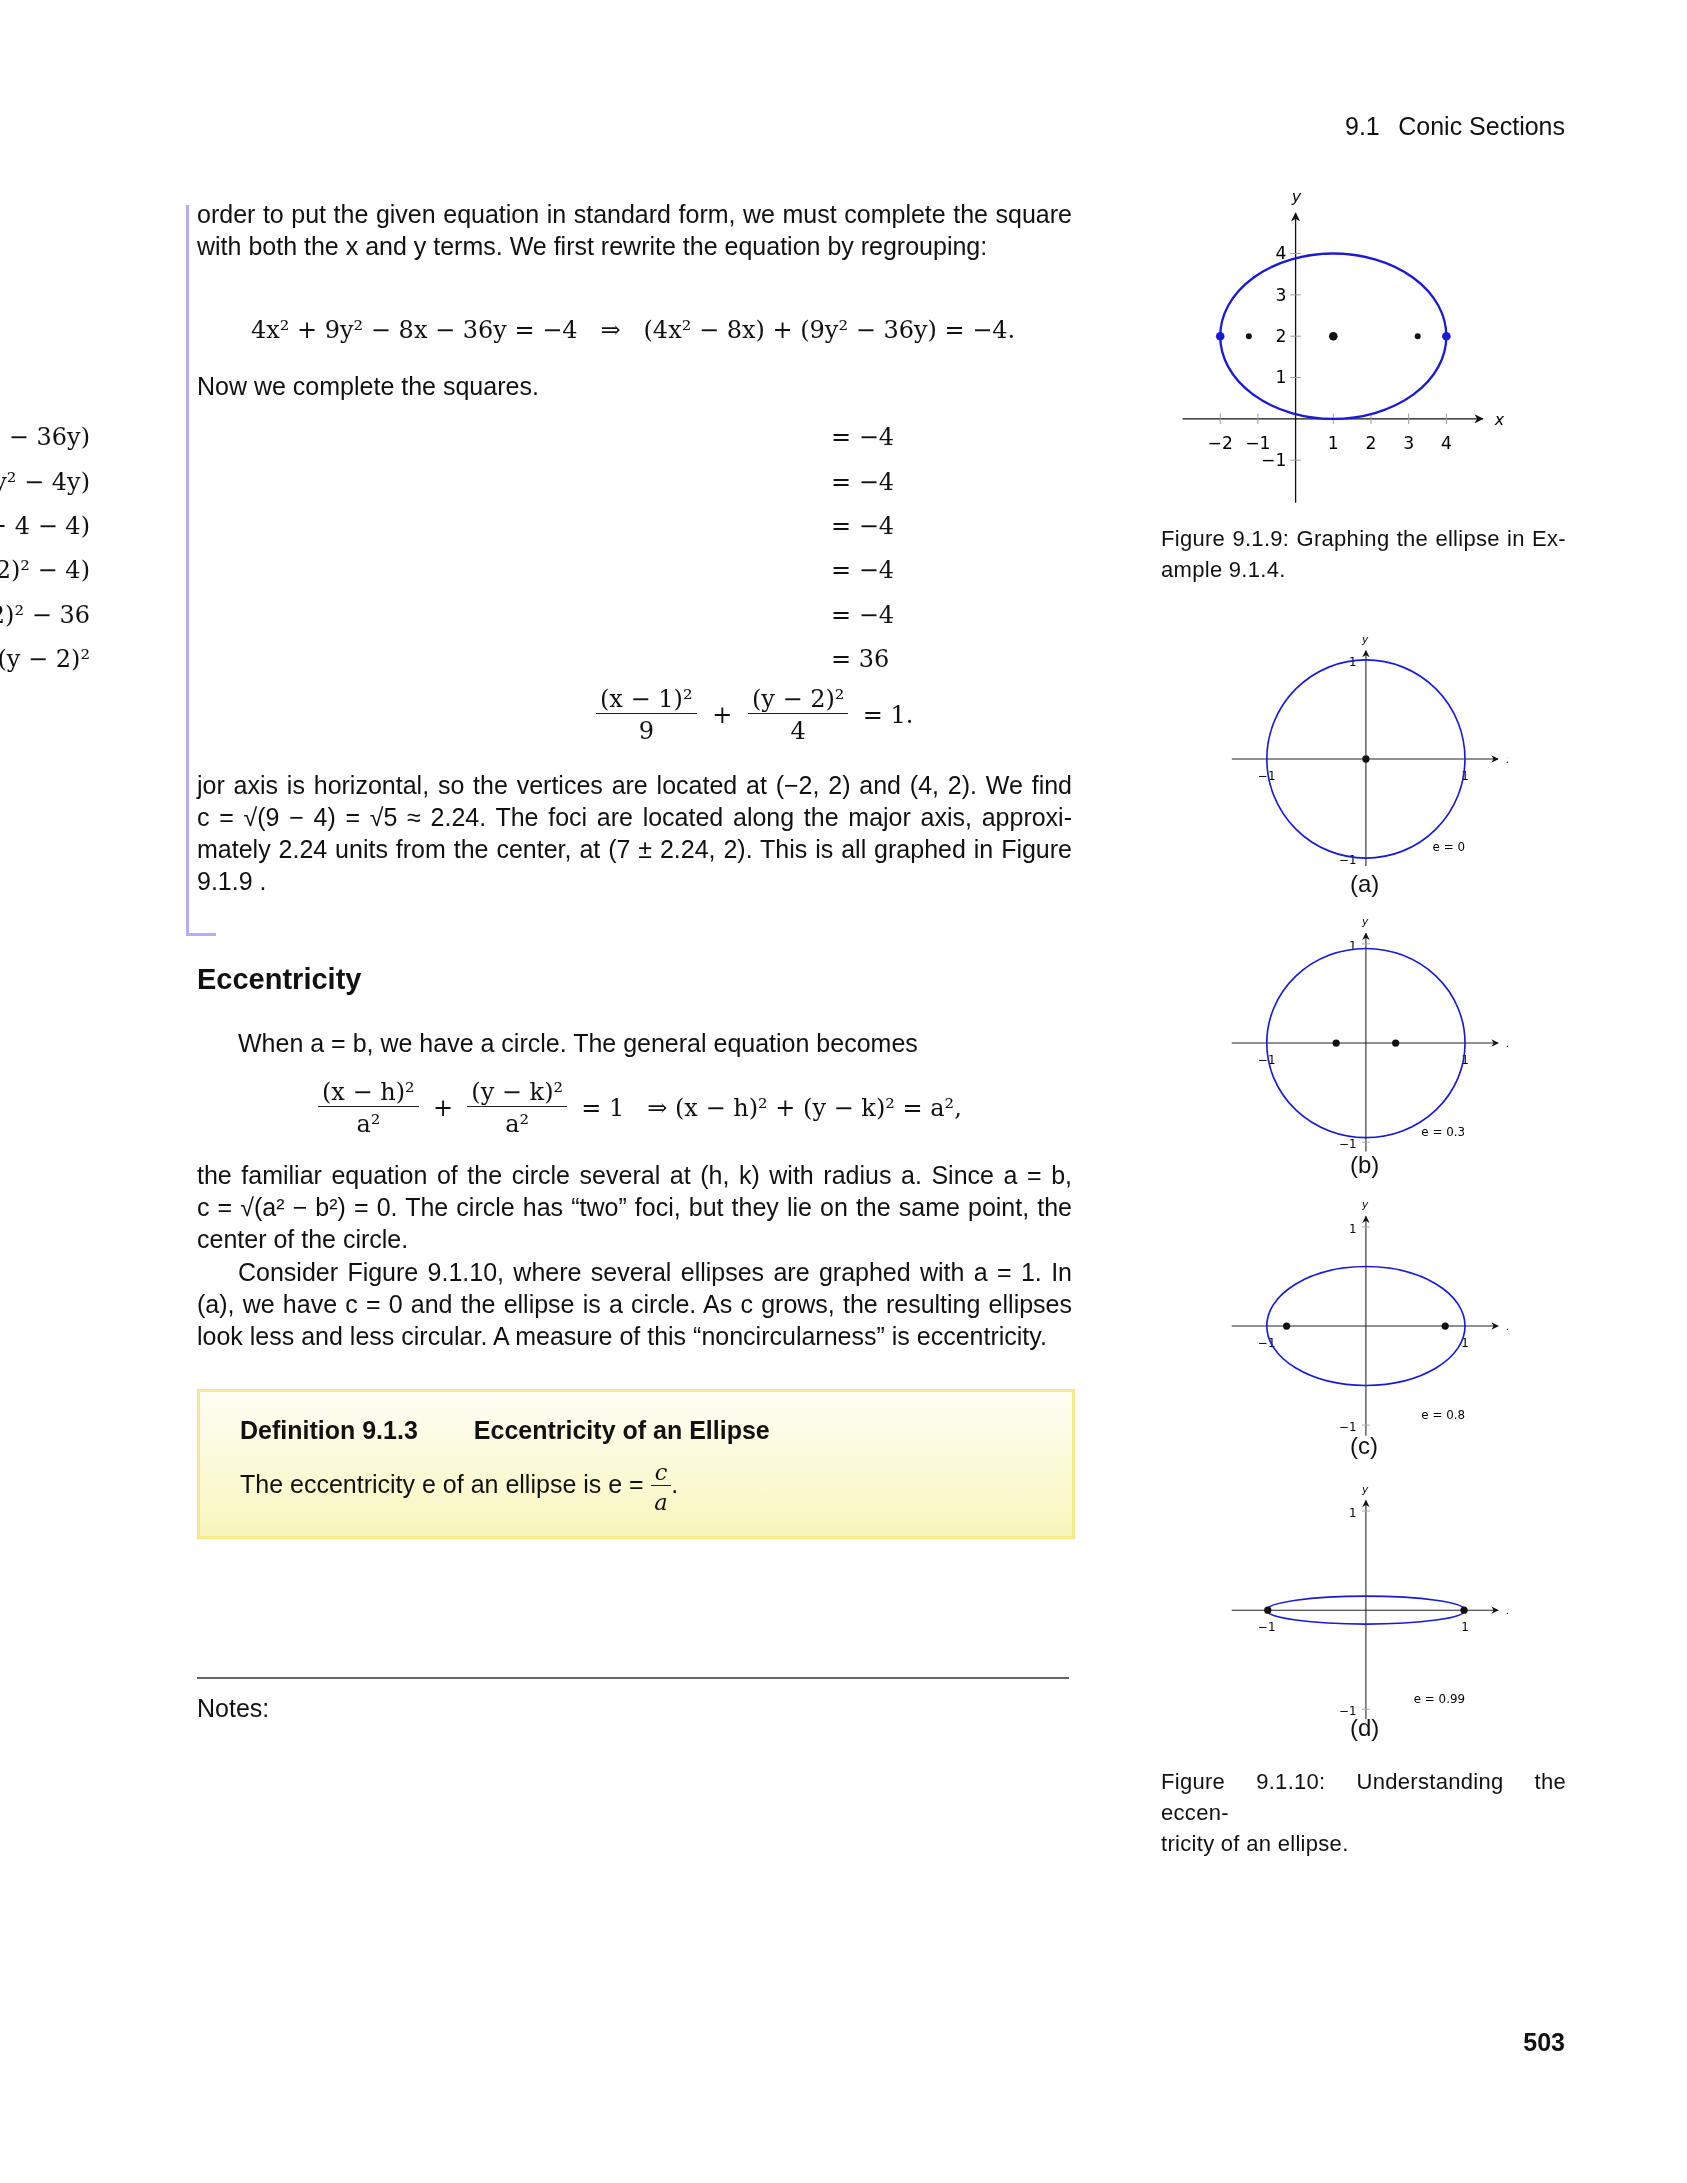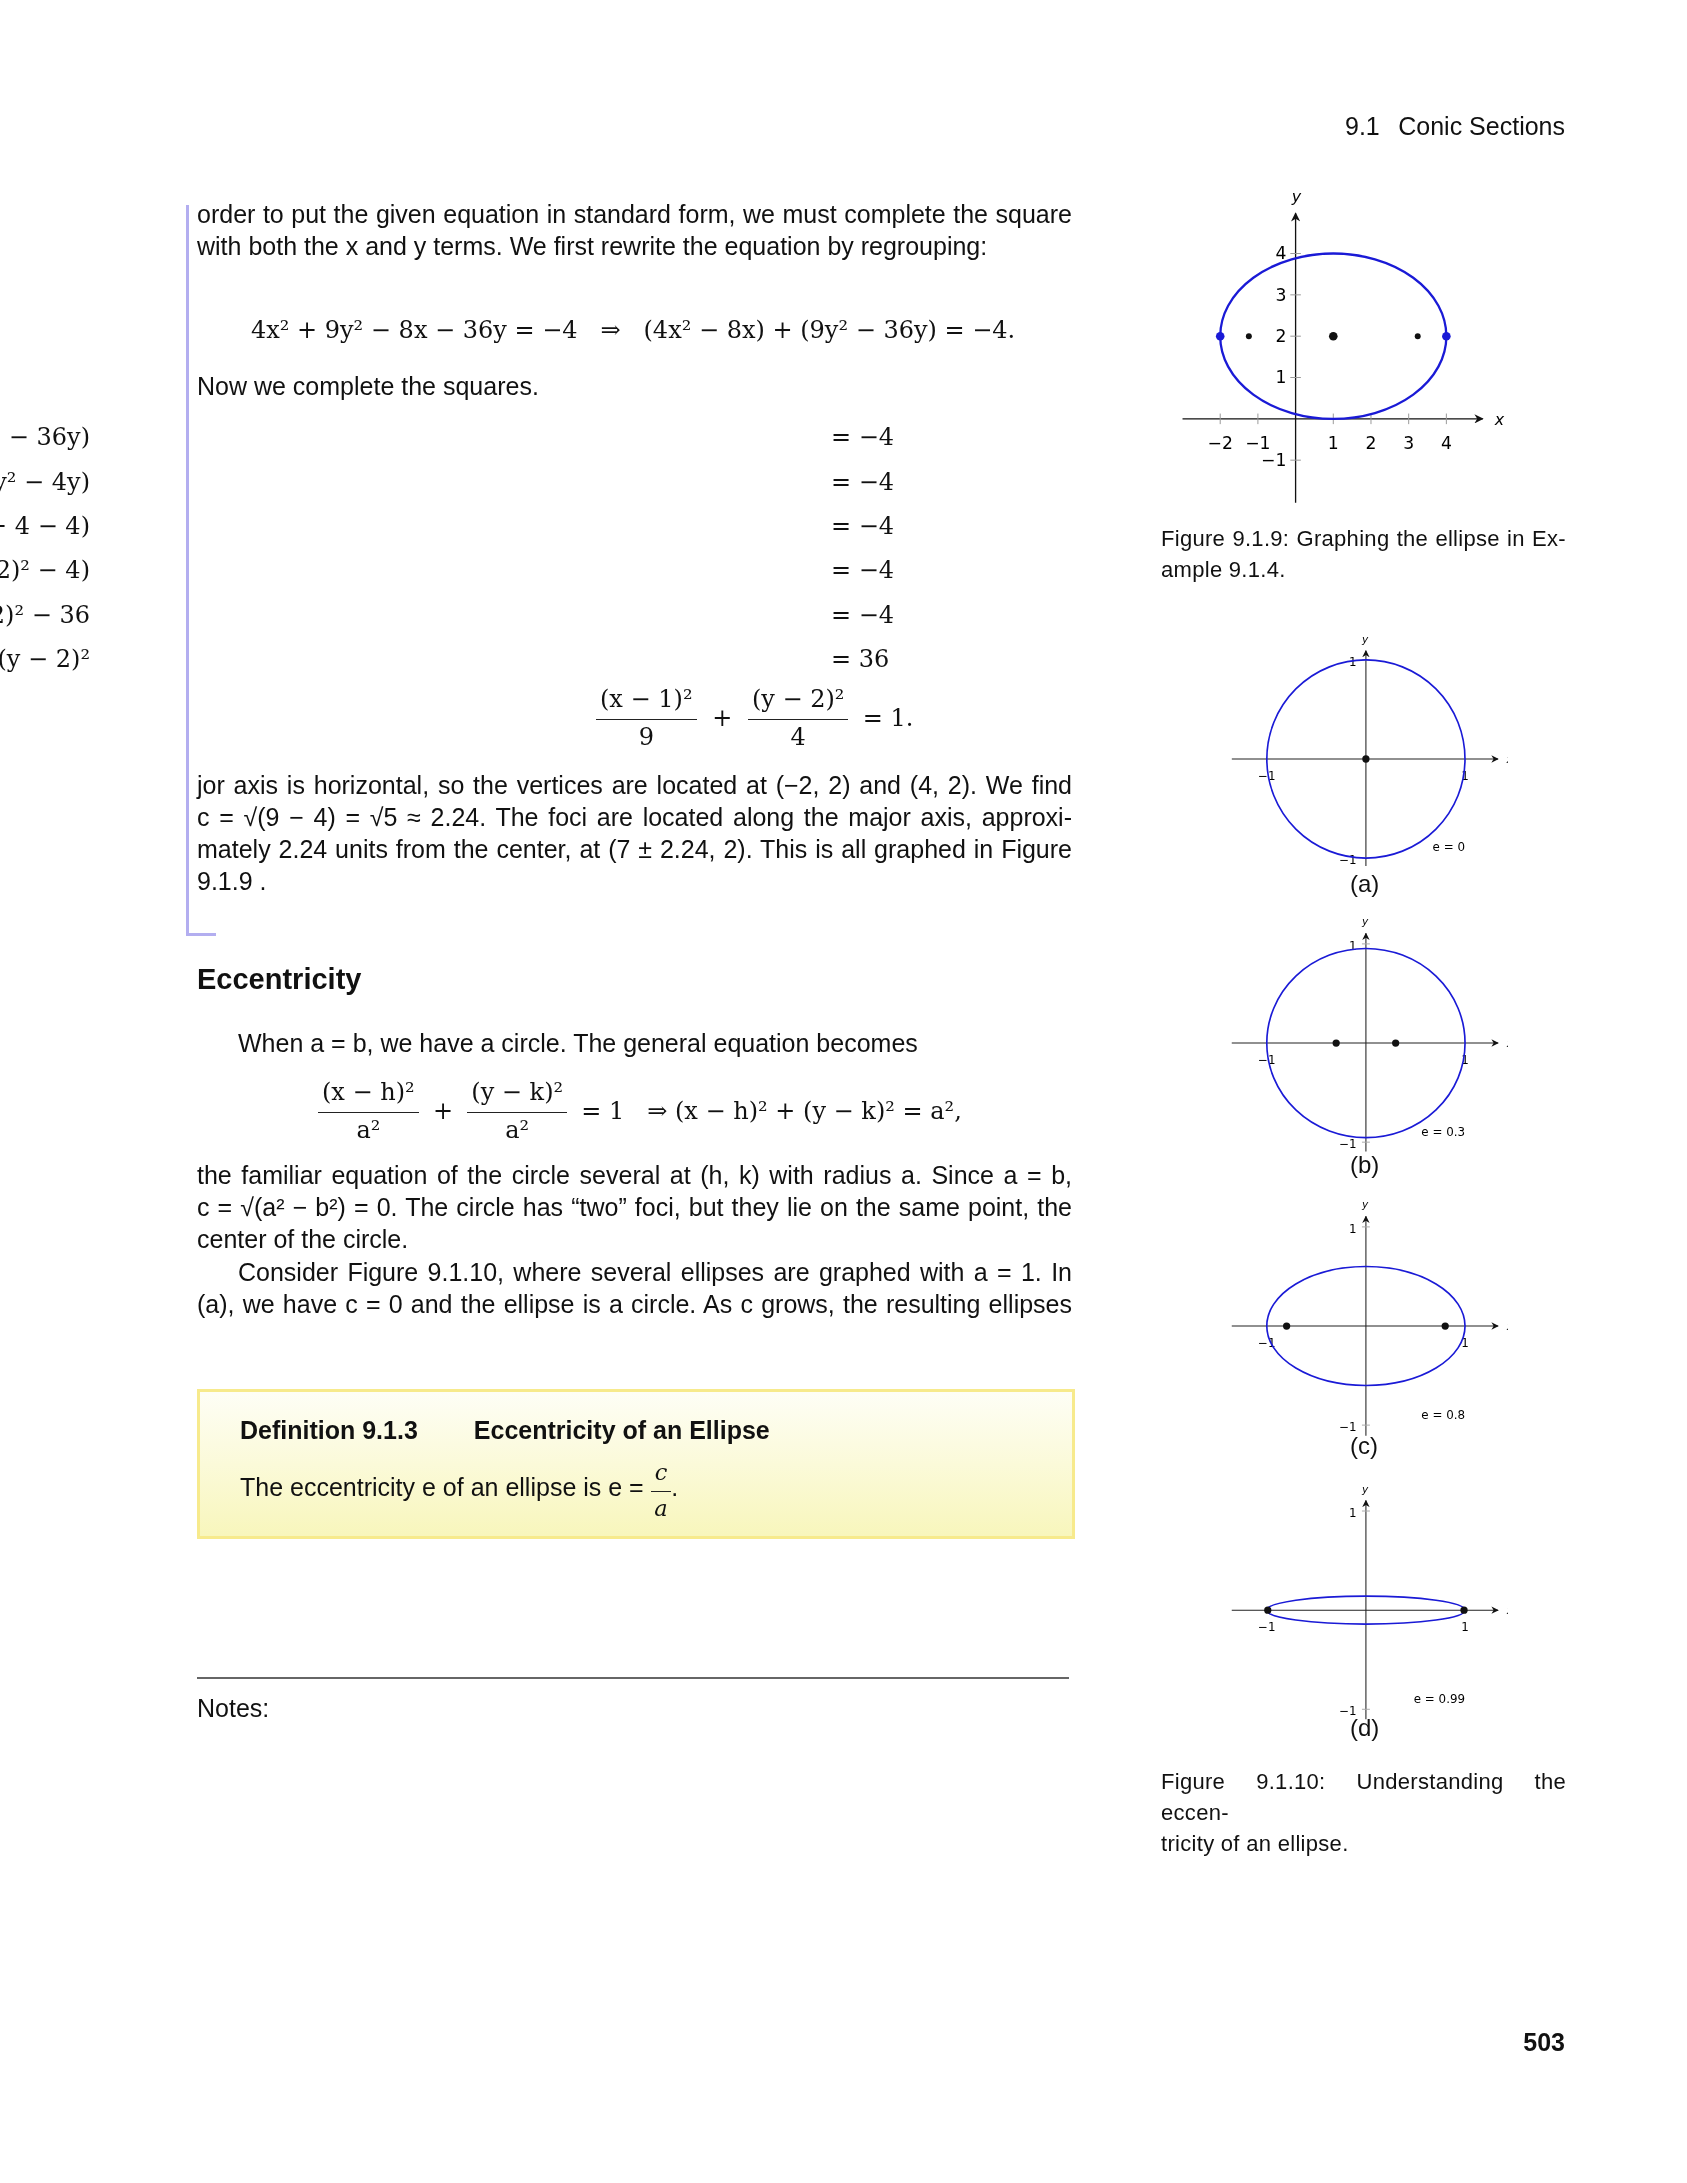--- a/index.html
+++ b/index.html
@@ -21,21 +21,21 @@
   .math { font-family:"DejaVu Serif", "Liberation Serif", serif; font-size:24px; }
   .mi { font-style:italic; }
 
   .disp1 { top:316px; left:251px; font-size:24px; white-space:pre; }
   .aligned { left:331px; width:741px; }
   .eqrow { position:absolute; white-space:nowrap; font-size:24px; }
   .eqrow .lhs { position:absolute; right:241px; text-align:right; }
   .eqrow .rhs { position:absolute; left:500px; }
 
   .frac { display:inline-block; vertical-align:middle; text-align:center; }
-  .frac .n { display:block; padding:0 4px 6px; border-bottom:1.3px solid #222; }
+  .frac .n { display:block; padding:0 4px 0; border-bottom:1.3px solid #222; }
   .frac .d { display:block; padding-top:2.6px; }
 
   .h2 { left:197px; top:963px; font-size:29px; font-weight:bold; }
 
   .defbox { left:197px; top:1389px; width:872px; height:144px;
             border:3.3px solid #f7ea8c;
             background:linear-gradient(#fefef6, #f8f6bc); }
   .def-title { left:40px; top:24px; font-size:25px; font-weight:bold; }
   .def-title span + span { margin-left:56px; }
   .def-body { left:40px; top:67px; font-size:25px; }
@@ -120,20 +120,21 @@
 </div>
 
 <div class="abs col body just" style="top:1159px;">
   <div style="text-align-last:justify;">the familiar equation of the circle several at (h, k) with radius a. Since a = b,</div>
   <div style="text-align-last:justify;">c = √(a² − b²) = 0. The circle has “two” foci, but they lie on the same point, the</div>
   <div>center of the circle.</div>
 </div>
 <div class="abs col body just" style="top:1256px;">
   <div style="text-align-last:justify; padding-left:41px;">Consider Figure 9.1.10, where several ellipses are graphed with a = 1. In</div>
   <div style="text-align-last:justify;">(a), we have c = 0 and the ellipse is a circle. As c grows, the resulting ellipses</div>
+  <div>look less and less circular. A measure of this “noncircularness” is eccentricity.</div>
 </div>
 
 <div class="abs defbox">
   <div class="abs def-title">
     <span>Definition 9.1.3</span><span>Eccentricity of an Ellipse</span>
   </div>
   <div class="abs def-body">
     <span>The eccentricity e of an ellipse is e =</span>
     <span class="frac math mi" style="font-size:22.5px;"><span class="n" style="border-bottom-width:0.7px;">c</span><span class="d">a</span></span><span>.</span>
   </div>

